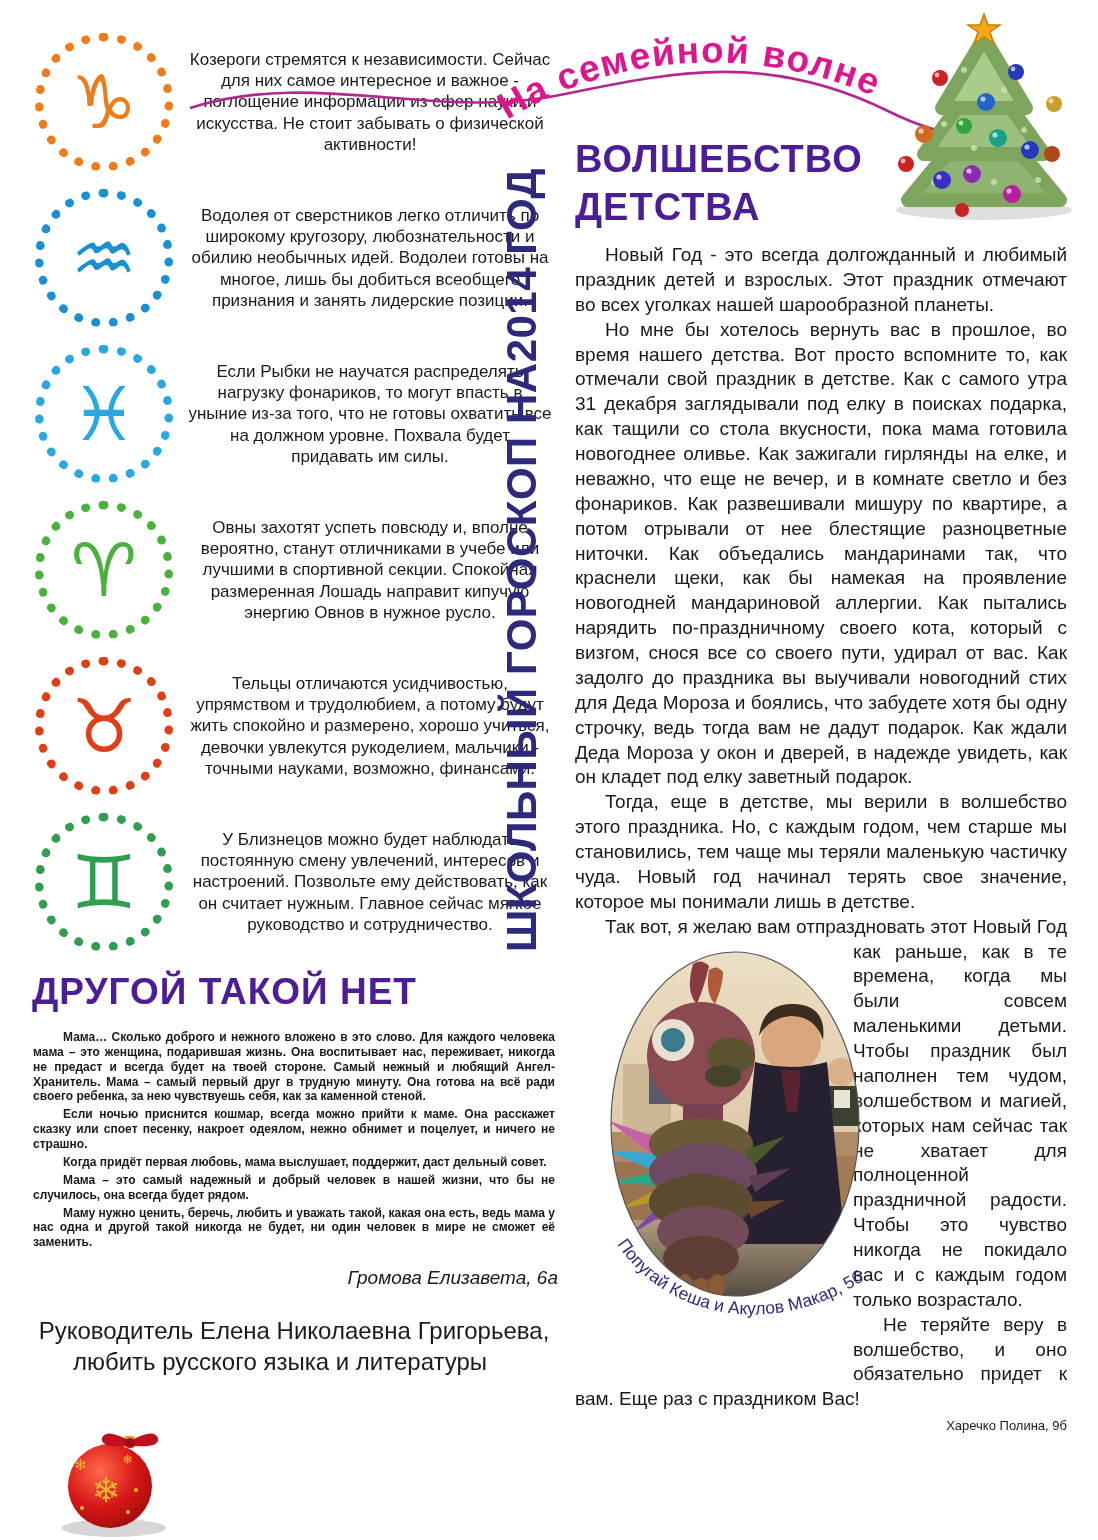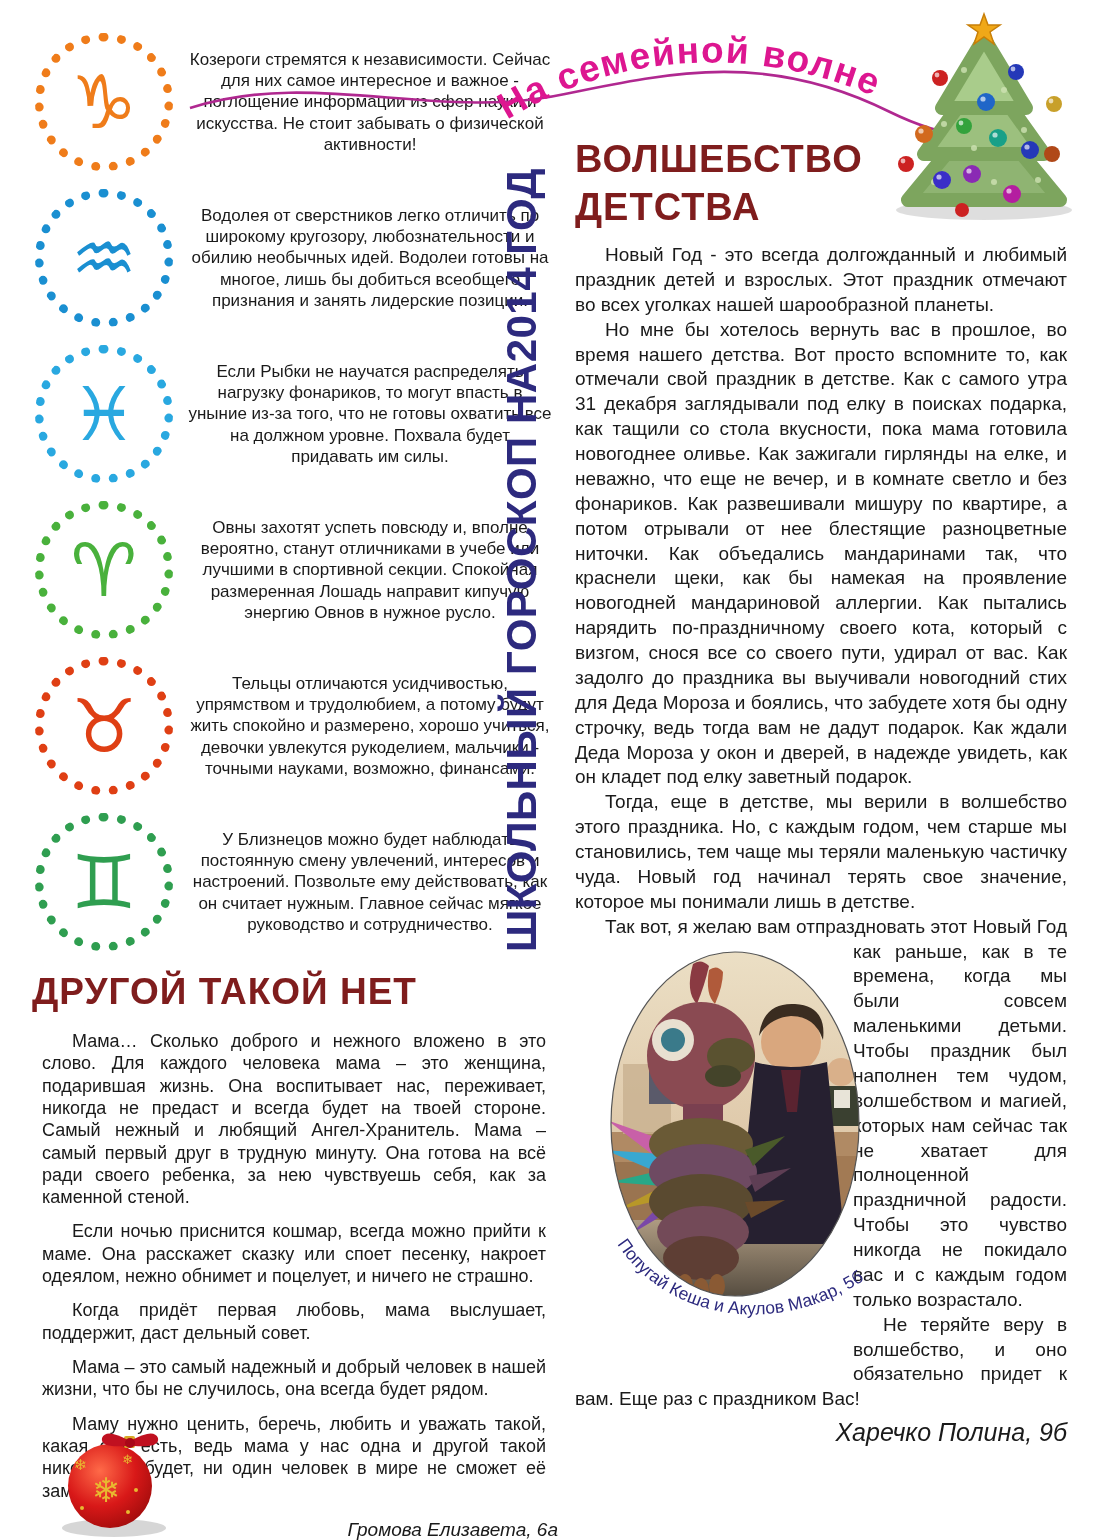--- a/index.html
+++ b/index.html
@@ -8,42 +8,42 @@
 
   
   .left-col{position:absolute;left:30px;top:28px;width:528px;}
   .zodiac-row{display:flex;align-items:center;margin-bottom:8px;min-height:148px;}
   .zodiac-badge{position:relative;width:148px;height:148px;flex:0 0 148px;}
   .zodiac-ring{position:absolute;inset:5px;border-radius:50%;border-style:dotted;border-width:9px;}
   .zodiac-glyph{position:absolute;inset:0;display:flex;align-items:center;justify-content:center;
                 font-family:"DejaVu Sans",sans-serif;font-size:74px;line-height:1;}
   .zodiac-text{flex:1;text-align:center;font-size:17px;line-height:1.25;padding:0 6px 0 10px;}
 
-  .article-h{color:#7f1d1d;font-weight:bold;font-size:37px;letter-spacing:1px;line-height:1.08;}
+  .article-h{color:#4c1d95;font-weight:bold;font-size:37px;letter-spacing:1px;line-height:1.08;}
   .h-drugoy{margin:16px 0 18px 2px;}
-  .body-text p{margin:12px;text-align:justify;text-indent:30px;font-size:18px;line-height:1.24;}
+  .body-text p{margin:3px;text-align:justify;text-indent:30px;font-size:12px;line-height:1.24;font-weight:bold;}
   .sig{font-style:italic;font-size:19px;text-align:right;margin-top:17px;}
   .teacher{margin-top:26px;text-align:center;font-size:24px;line-height:1.3;}
   .teacher .t2{margin-right:28px;}
 
   
   .vertical-title{position:absolute;left:498px;top:952px;transform:rotate(-90deg);
                   transform-origin:top left;width:740px;white-space:nowrap;
                   color:#2d2a7e;font-weight:bold;font-size:42px;letter-spacing:.5px;text-align:center;}
 
   
   .masthead-svg{position:absolute;left:185px;top:30px;z-index:2;}
   .tree-svg{position:absolute;left:878px;top:12px;z-index:3;}
 
   
   .h-volshebstvo{position:absolute;left:575px;top:136px;width:400px;line-height:1.25;font-size:38px;}
   .right-col{position:absolute;left:575px;top:243px;width:492px;}
   .right-col p{margin:0;text-align:justify;text-indent:30px;font-size:19px;line-height:1.31;}
   .photo-float{float:left;width:272px;height:428px;position:relative;margin:4px 6px 0 0;}
-  .sig-right{clear:none;font-style:italic;font-size:25px;text-align:right;margin-top:6px;}
+  .sig-right{clear:none;font-size:13px;text-align:right;margin-top:6px;}
   .ornament-svg{position:absolute;left:48px;top:1428px;}
 </style>
 </head>
 <body>
 
 <div class="page">
 
   <div class="left-col">
 
     <div class="zodiac-row">

